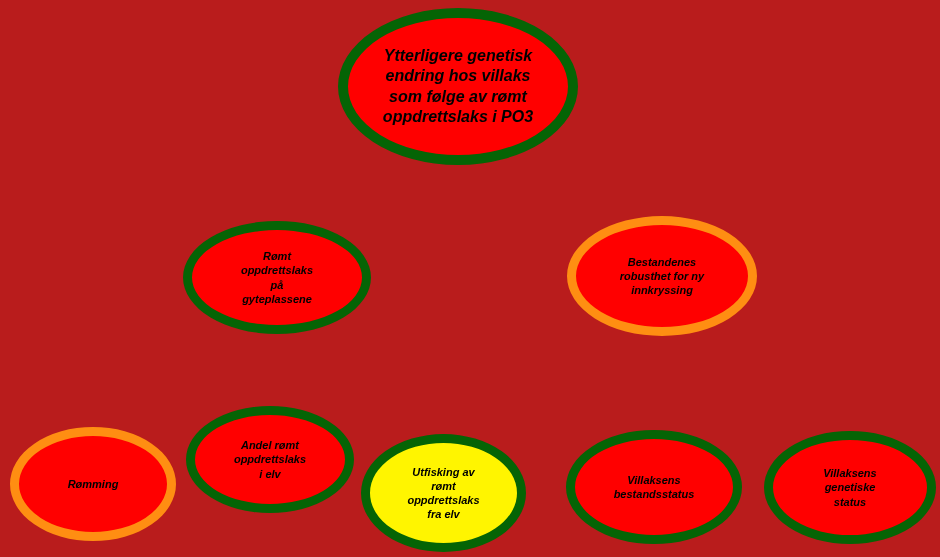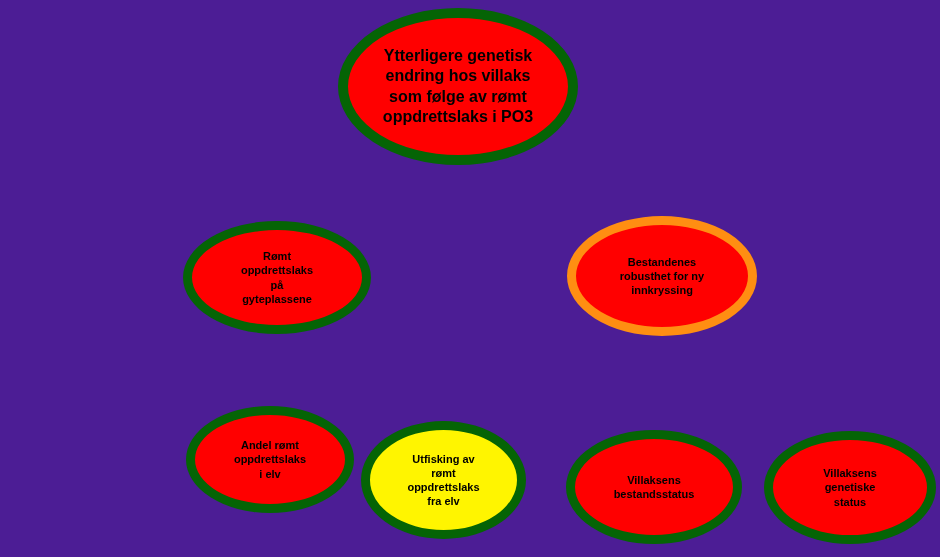--- a/index.html
+++ b/index.html
@@ -33,28 +33,28 @@
   .node-label {
     white-space: pre-line;
     padding: 0 4px;
   }
   
   .n0 { left: 338px; top: 8px;   width: 240px; height: 157px; border-width: 10px; font-size: 16px; }
   .n1 { left: 183px; top: 221px; width: 188px; height: 113px; }
   .n2 { left: 567px; top: 216px; width: 190px; height: 120px; }
   .n3 { left: 10px;  top: 427px; width: 166px; height: 114px; }
   .n4 { left: 186px; top: 406px; width: 168px; height: 107px; }
-  .n5 { left: 361px; top: 421px; width: 165px; height: 118px; }
+  .n5 { left: 361px; top: 434px; width: 165px; height: 118px; }
   .n6 { left: 566px; top: 430px; width: 176px; height: 114px; }
   .n7 { left: 764px; top: 431px; width: 172px; height: 113px; }
 </style>
 </head>
 <body>
 
-<div class="canvas" style="background-color: #4c1d95;">
+<div class="canvas" style="background-color: #b91c1c; font-style: italic;">
 
   <div class="node n0" style="background-color: rgb(255, 0, 0); border-color: rgb(5, 100, 5);">
     <span class="node-label">Ytterligere genetisk
 endring hos villaks
 som følge av rømt
 oppdrettslaks i PO3</span>
   </div>
 
   <div class="node n1" style="background-color: rgb(255, 0, 0); border-color: rgb(5, 100, 5);">
     <span class="node-label">Rømt
@@ -62,20 +62,23 @@
 på
 gyteplassene</span>
   </div>
 
   <div class="node n2" style="background-color: rgb(255, 0, 0); border-color: rgb(255, 142, 18); text-align: center;">
     <span class="node-label">Bestandenes
 robusthet for ny
 innkryssing</span>
   </div>
 
+  <div class="node n3" style="background-color: rgb(255, 0, 0); border-color: rgb(255, 142, 18);">
+    <span class="node-label">Rømming</span>
+  </div>
 
   <div class="node n4" style="background-color: rgb(255, 0, 0); border-color: rgb(5, 100, 5);">
     <span class="node-label">Andel rømt
 oppdrettslaks
 i elv</span>
   </div>
 
   <div class="node n5" style="background-color: rgb(255, 245, 0); border-color: rgb(5, 100, 5);">
     <span class="node-label">Utfisking av
 rømt

